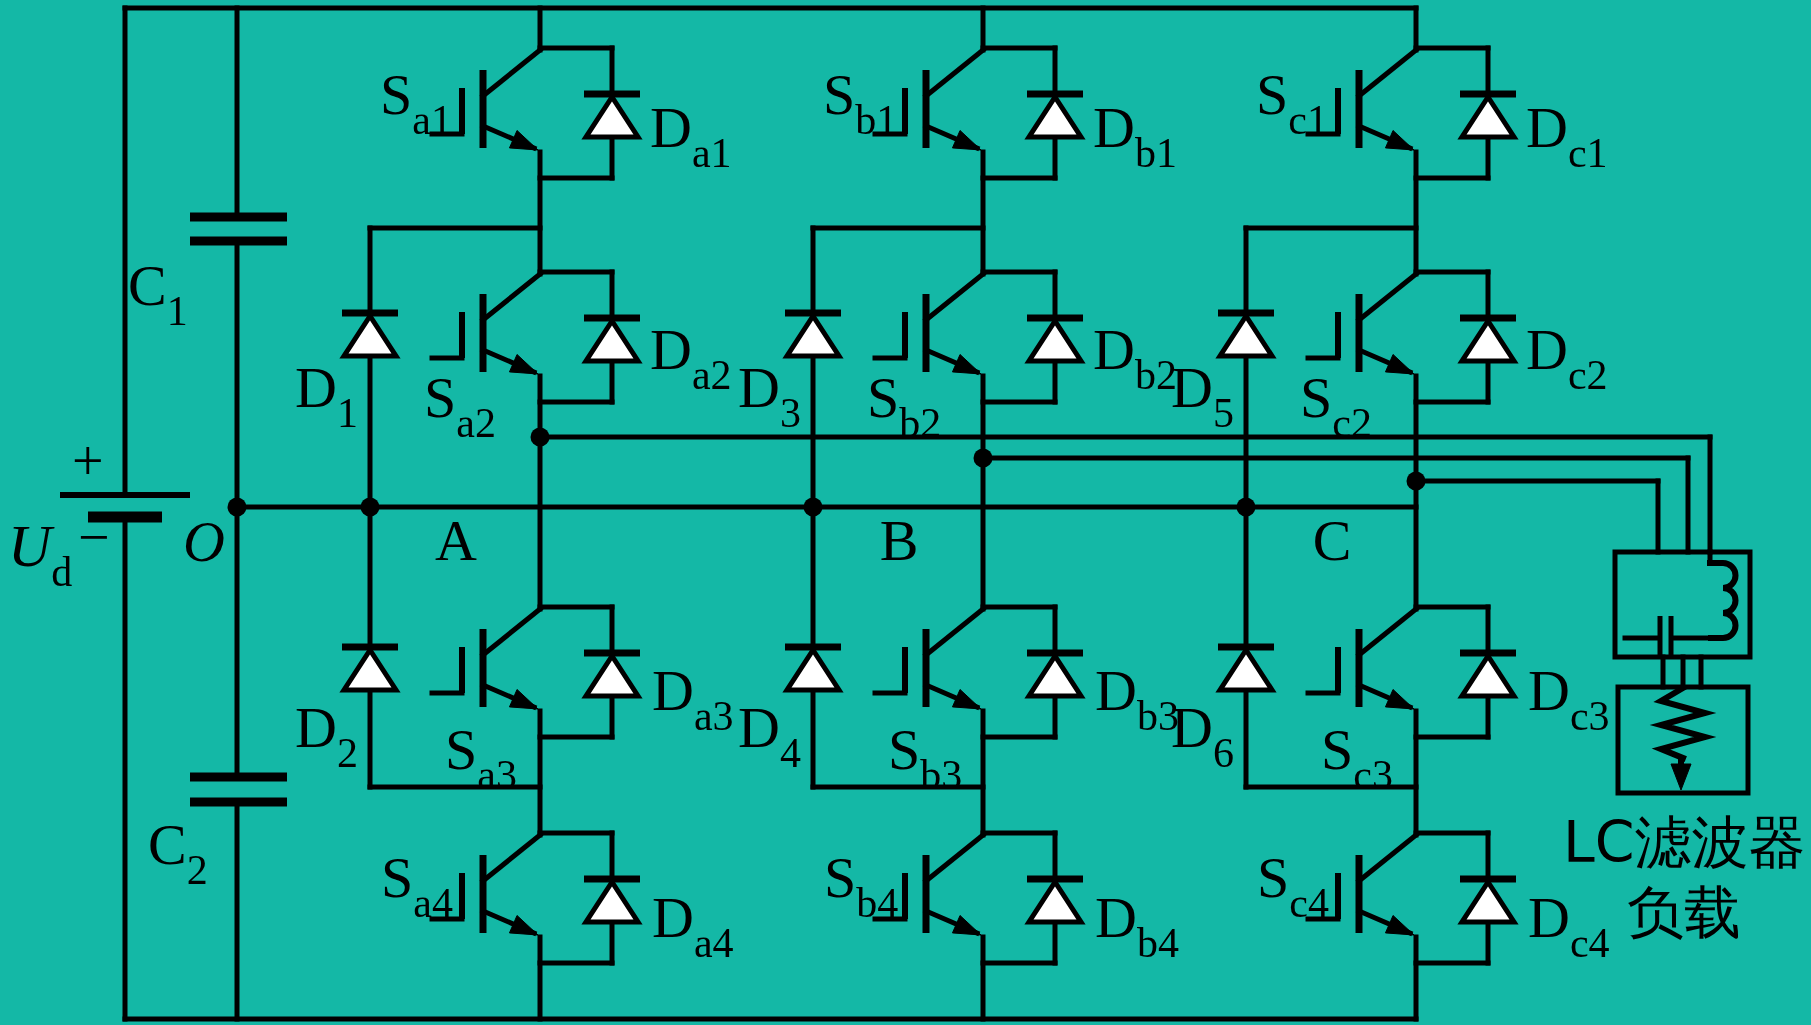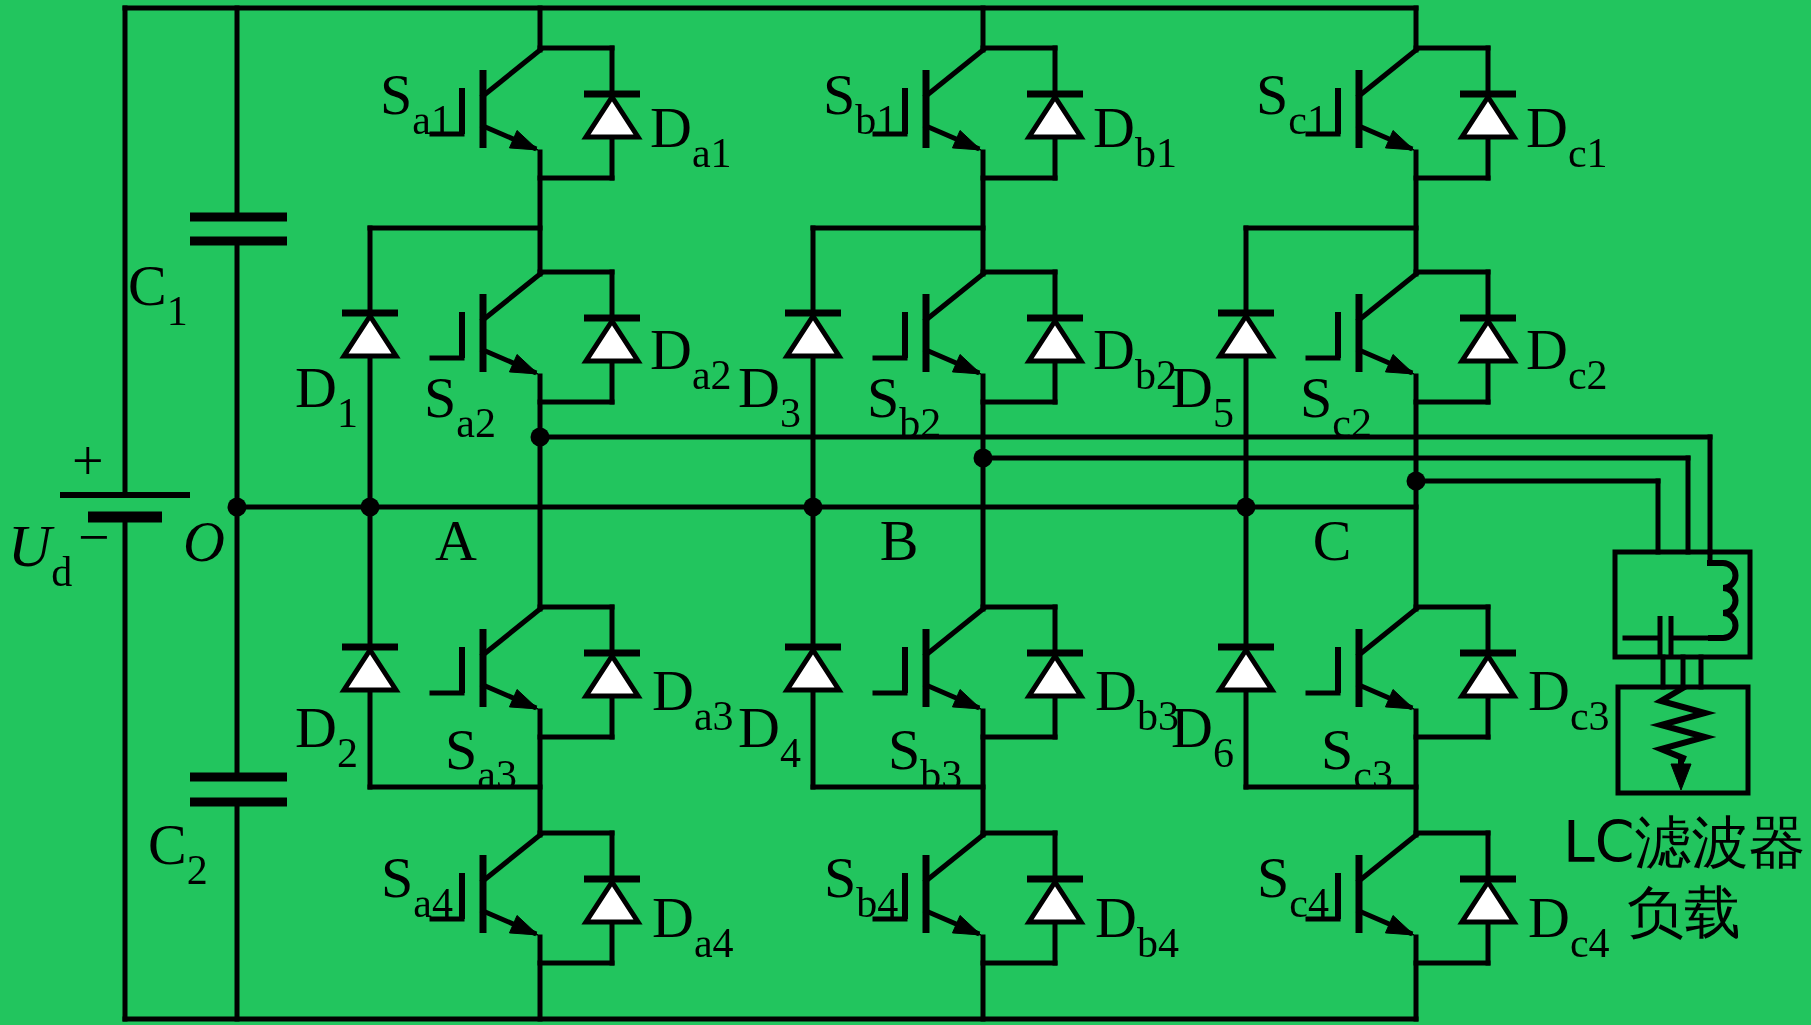--- a/index.html
+++ b/index.html
@@ -1,16 +1,16 @@
 <!DOCTYPE html>
 <html><head>
 <meta charset="utf-8">
 <style>
   html,body{margin:0;padding:0;background:#e8e8e8;}
-  .stage{position:relative;width:1811px;height:1025px;background:#22c55e;margin:0 auto;overflow:hidden;}
+  .stage{position:relative;width:1811px;height:1025px;background:#14b8a6;margin:0 auto;overflow:hidden;}
   svg{display:block;}
   text{user-select:none;}
 </style>
 </head>
 <body>
 
 <div class="stage">
   <svg id="schematic" width="1811" height="1025" viewBox="0 0 1811 1025" xmlns="http://www.w3.org/2000/svg">
       <g stroke="#000" stroke-width="5" fill="none" stroke-linecap="square">
         <line x1="125" y1="8" x2="1416" y2="8" stroke-width="5"></line>

